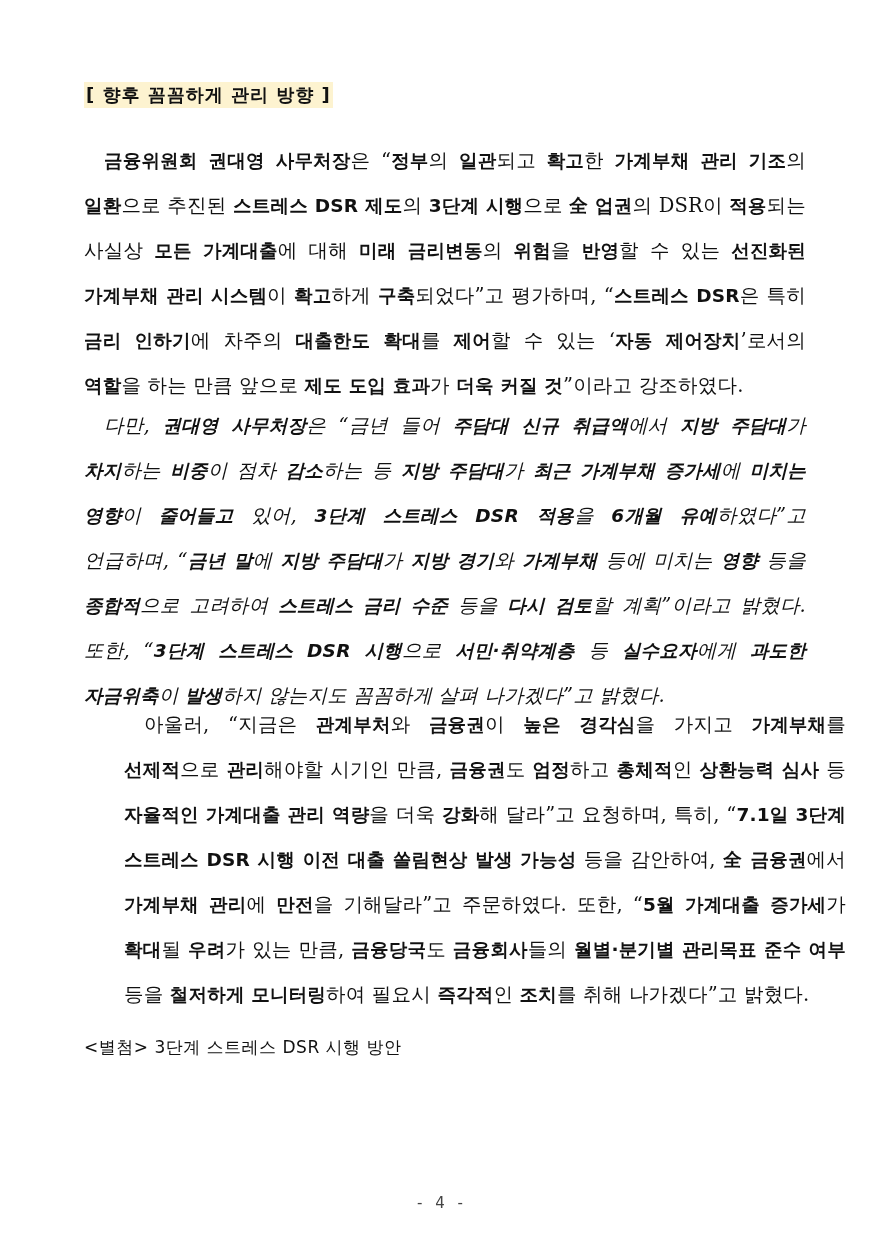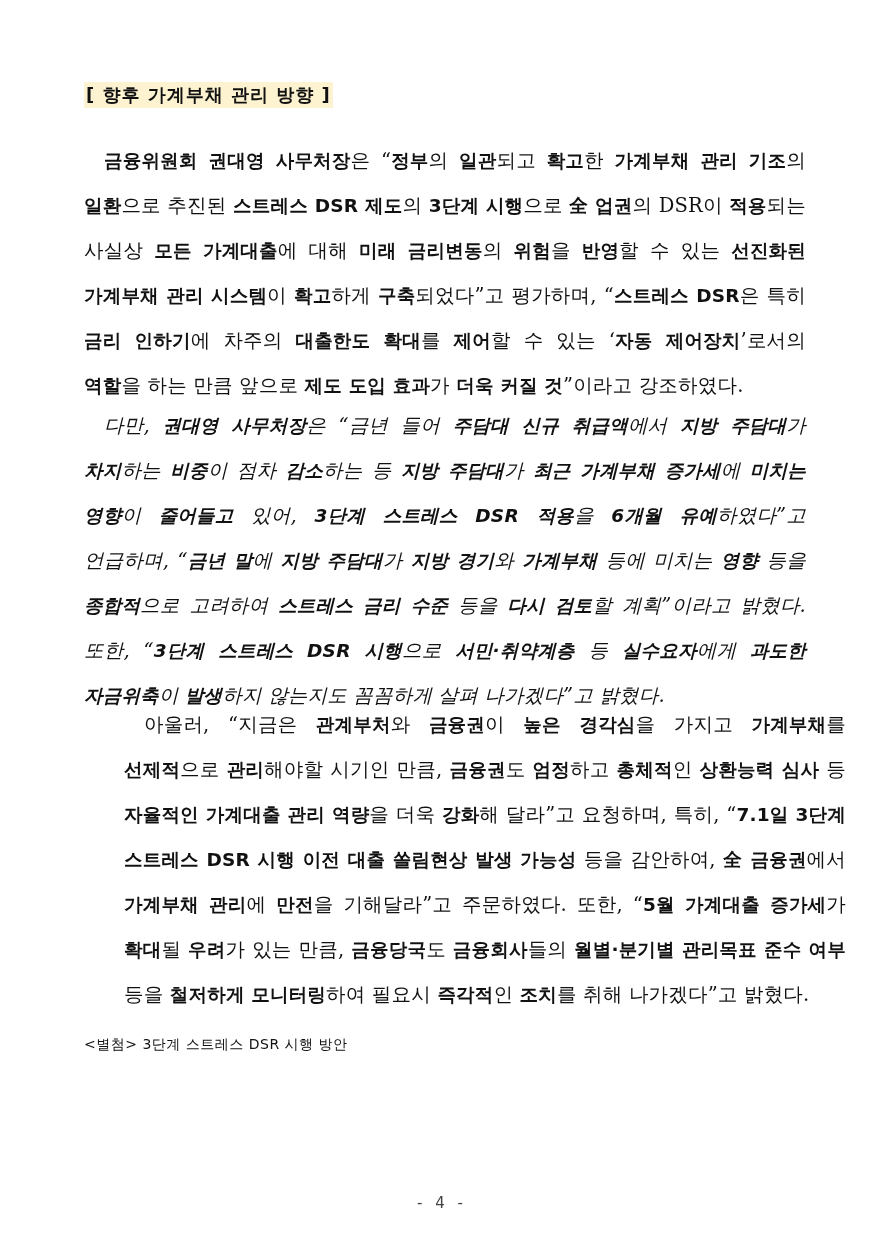--- a/index.html
+++ b/index.html
@@ -9,29 +9,29 @@
   .heading { position: absolute; left: 84px; top: 82px; font-family: "DejaVu Sans", "Liberation Sans", sans-serif;
              font-weight: bold; font-size: 18px; letter-spacing: 1px; background: #fdf3d0; padding: 1px 2px; line-height: 24px; }
   .para { position: absolute; left: 84px; width: 722px; font-size: 19.5px; line-height: 45px;
           text-align: justify; letter-spacing: 0.2px; word-break: keep-all; }
   .para .indent { display: inline-block; width: 20px; }
   .para b { font-weight: bold; font-family: "DejaVu Sans", "Liberation Sans", sans-serif; font-size: 18.5px; }
   .p1 { top: 138px; }
   .p2 { top: 403px; font-style: italic; }
   .p3 { top: 702px; margin-left: 40px; }
   .attach { position: absolute; left: 84px; top: 1036px; font-family: "DejaVu Sans", "Liberation Sans", sans-serif;
-            font-size: 14px; letter-spacing: 0.5px; }
+            font-size: 17px; letter-spacing: 0.5px; }
   .pagenum { position: absolute; left: 0; width: 884px; top: 1194px; text-align: center;
              font-family: "DejaVu Sans", "Liberation Sans", sans-serif; font-size: 15px; color: #444; letter-spacing: 4px; }
 </style>
 </head>
 <body>
 
 <div class="page">
-  <div class="heading">[ 향후 가계부채 관리 방향 ]</div>
+  <div class="heading">[ 향후 꼼꼼하게 관리 방향 ]</div>
 
   <div class="para p1"><span class="indent"></span><b>금융위원회 권대영 사무처장</b><span>은 “</span><b>정부</b><span>의 </span><b>일관</b><span>되고 </span><b>확고</b><span>한 </span><b>가계부채 관리 기조</b><span>의 </span><b>일환</b><span>으로 추진된 </span><b>스트레스 DSR 제도</b><span>의 </span><b>3단계 시행</b><span>으로 </span><b>全 업권</b><span>의 DSR이 </span><b>적용</b><span>되는 사실상 </span><b>모든 가계대출</b><span>에 대해 </span><b>미래 금리변동</b><span>의 </span><b>위험</b><span>을 </span><b>반영</b><span>할 수 있는 </span><b>선진화된 가계부채 관리 시스템</b><span>이 </span><b>확고</b><span>하게 </span><b>구축</b><span>되었다”고 평가하며, “</span><b>스트레스 DSR</b><span>은 특히 </span><b>금리 인하기</b><span>에 차주의 </span><b>대출한도 확대</b><span>를 </span><b>제어</b><span>할 수 있는 ‘</span><b>자동 제어장치</b><span>’로서의 </span><b>역할</b><span>을 하는 만큼 앞으로 </span><b>제도 도입 효과</b><span>가 </span><b>더욱 커질 것</b><span>”이라고 강조하였다.</span></div>
   <div class="para p2"><span class="indent"></span><span>다만, </span><b>권대영 사무처장</b><span>은 “금년 들어 </span><b>주담대 신규 취급액</b><span>에서 </span><b>지방 주담대</b><span>가 </span><b>차지</b><span>하는 </span><b>비중</b><span>이 점차 </span><b>감소</b><span>하는 등 </span><b>지방 주담대</b><span>가 </span><b>최근 가계부채 증가세</b><span>에 </span><b>미치는 영향</b><span>이 </span><b>줄어들고</b><span> 있어, </span><b>3단계 스트레스 DSR 적용</b><span>을 </span><b>6개월 유예</b><span>하였다”고 언급하며, “</span><b>금년 말</b><span>에 </span><b>지방 주담대</b><span>가 </span><b>지방 경기</b><span>와 </span><b>가계부채</b><span> 등에 미치는 </span><b>영향</b><span> 등을 </span><b>종합적</b><span>으로 고려하여 </span><b>스트레스 금리 수준</b><span> 등을 </span><b>다시 검토</b><span>할 계획”이라고 밝혔다. 또한, “</span><b>3단계 스트레스 DSR 시행</b><span>으로 </span><b>서민·취약계층</b><span> 등 </span><b>실수요자</b><span>에게 </span><b>과도한 자금위축</b><span>이 </span><b>발생</b><span>하지 않는지도 꼼꼼하게 살펴 나가겠다”고 밝혔다.</span></div>
   <div class="para p3"><span class="indent"></span><span>아울러, “지금은 </span><b>관계부처</b><span>와 </span><b>금융권</b><span>이 </span><b>높은 경각심</b><span>을 가지고 </span><b>가계부채</b><span>를 </span><b>선제적</b><span>으로 </span><b>관리</b><span>해야할 시기인 만큼, </span><b>금융권</b><span>도 </span><b>엄정</b><span>하고 </span><b>총체적</b><span>인 </span><b>상환능력 심사</b><span> 등 </span><b>자율적인 가계대출 관리 역량</b><span>을 더욱 </span><b>강화</b><span>해 달라”고 요청하며, 특히, “</span><b>7.1일 3단계 스트레스 DSR 시행 이전 대출 쏠림현상 발생 가능성</b><span> 등을 감안하여, </span><b>全 금융권</b><span>에서 </span><b>가계부채 관리</b><span>에 </span><b>만전</b><span>을 기해달라”고 주문하였다. 또한, “</span><b>5월 가계대출 증가세</b><span>가 </span><b>확대</b><span>될 </span><b>우려</b><span>가 있는 만큼, </span><b>금융당국</b><span>도 </span><b>금융회사</b><span>들의 </span><b>월별·분기별 관리목표 준수 여부</b><span> 등을 </span><b>철저하게 모니터링</b><span>하여 필요시 </span><b>즉각적</b><span>인 </span><b>조치</b><span>를 취해 나가겠다”고 밝혔다.</span></div>
 
   <div class="attach">&lt;별첨&gt; 3단계 스트레스 DSR 시행 방안</div>
   <div class="pagenum">- 4 -</div>
 </div>
 
 </body></html>

